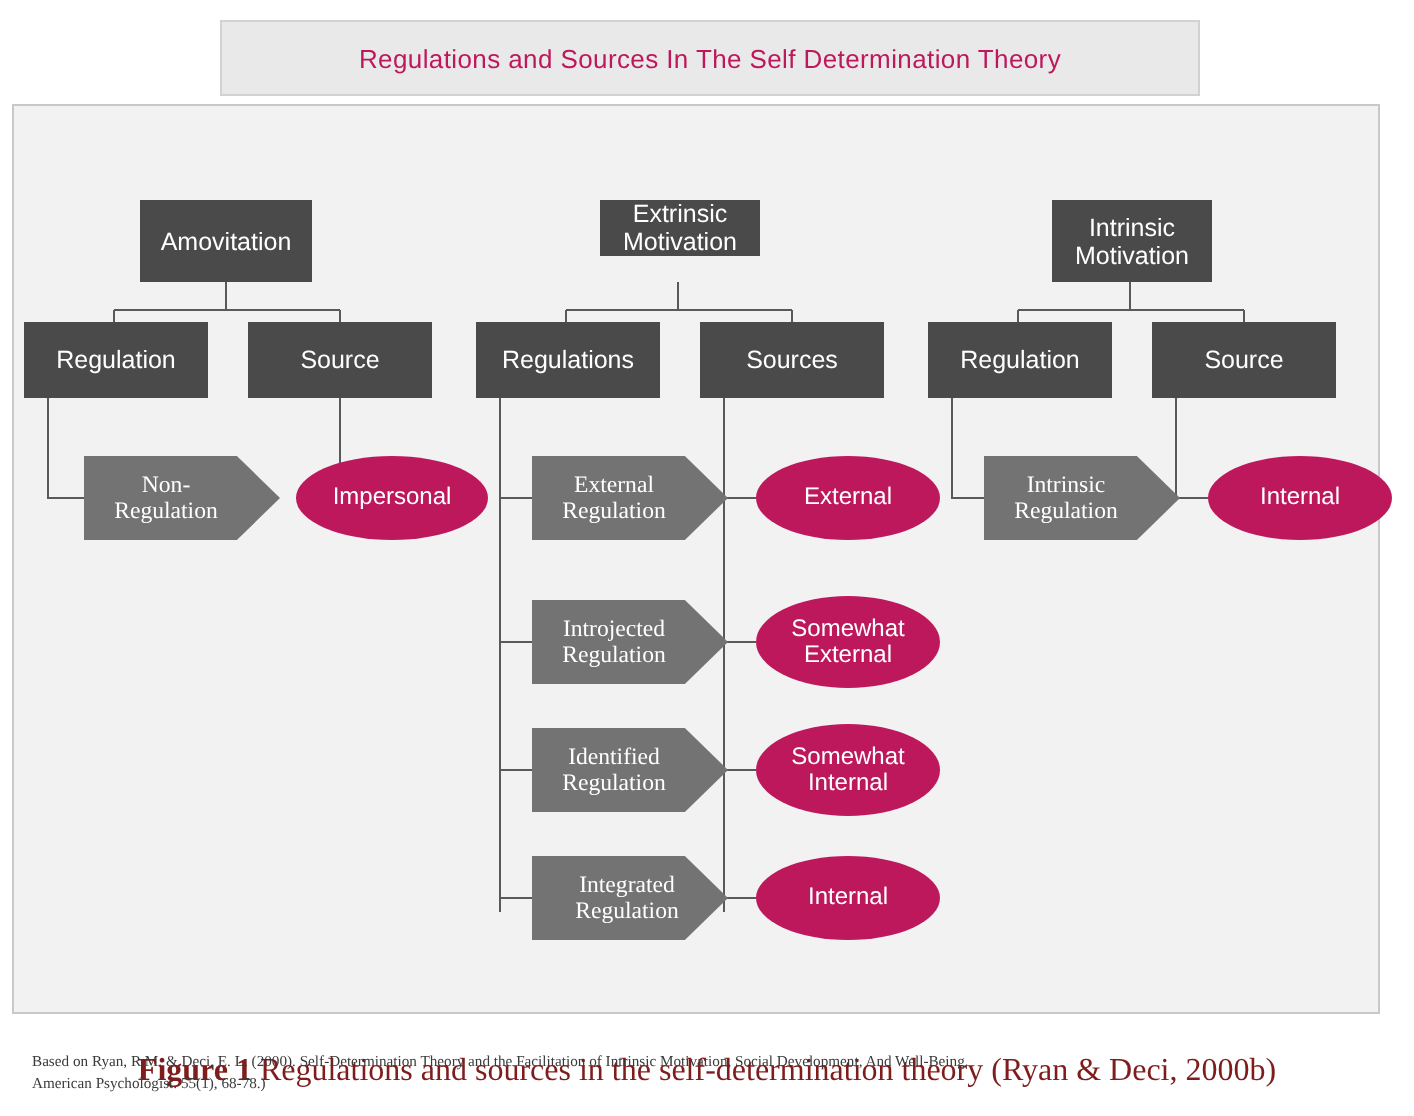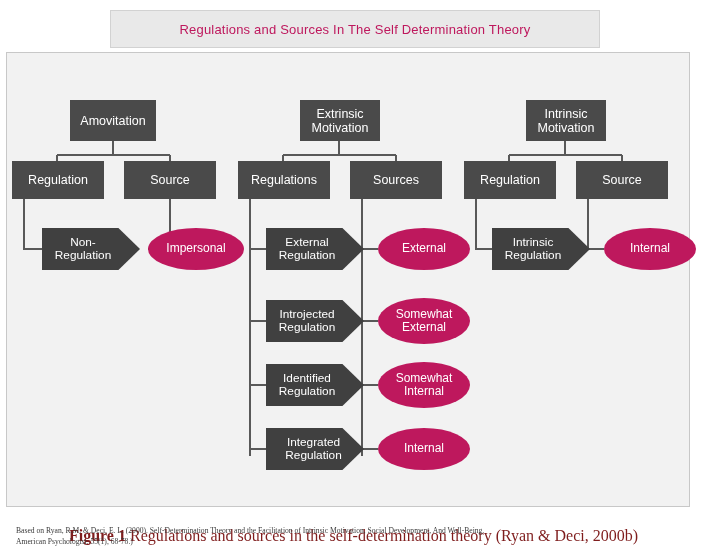--- a/index.html
+++ b/index.html
@@ -82,24 +82,25 @@
   }
 
   .node.ellipse {
     background: #be185d;
     border-radius: 50%;
     font-size: 12px;
     align-items: center;
   }
 
   .node.chevron {
-    background: #404040;
+    background: #737373;
     font-size: 11.8px;
     clip-path: polygon(0% 0%, 78% 0%, 100% 50%, 78% 100%, 0% 100%);
     padding-right: 16px;
+    font-family: Liberation Serif, serif;
   }
 
   .node .label {
     display: block;
     white-space: pre-line;
   }
 
   
   .citation {
     position: absolute;
@@ -194,21 +195,21 @@
 
   <div class="node chevron" style="left:42px; top:228px; width:98px; height:42px;">
     <span class="label">Non-
 Regulation</span>
   </div>
 
   <div class="node ellipse" style="left:148px; top:228px; width:96px; height:42px;">
     <span class="label">Impersonal</span>
   </div>
 
-  <div class="node rect" style="left:300px; top:100px; width:80px; height:41px;">
+  <div class="node rect" style="left:300px; top:100px; width:80px; height:28px;">
     <span class="label">Extrinsic
 Motivation</span>
   </div>
 
   <div class="node rect" style="left:238px; top:161px; width:92px; height:38px;">
     <span class="label">Regulations</span>
   </div>
 
   <div class="node rect" style="left:350px; top:161px; width:92px; height:38px;align-items:center;">
     <span class="label">Sources</span>

